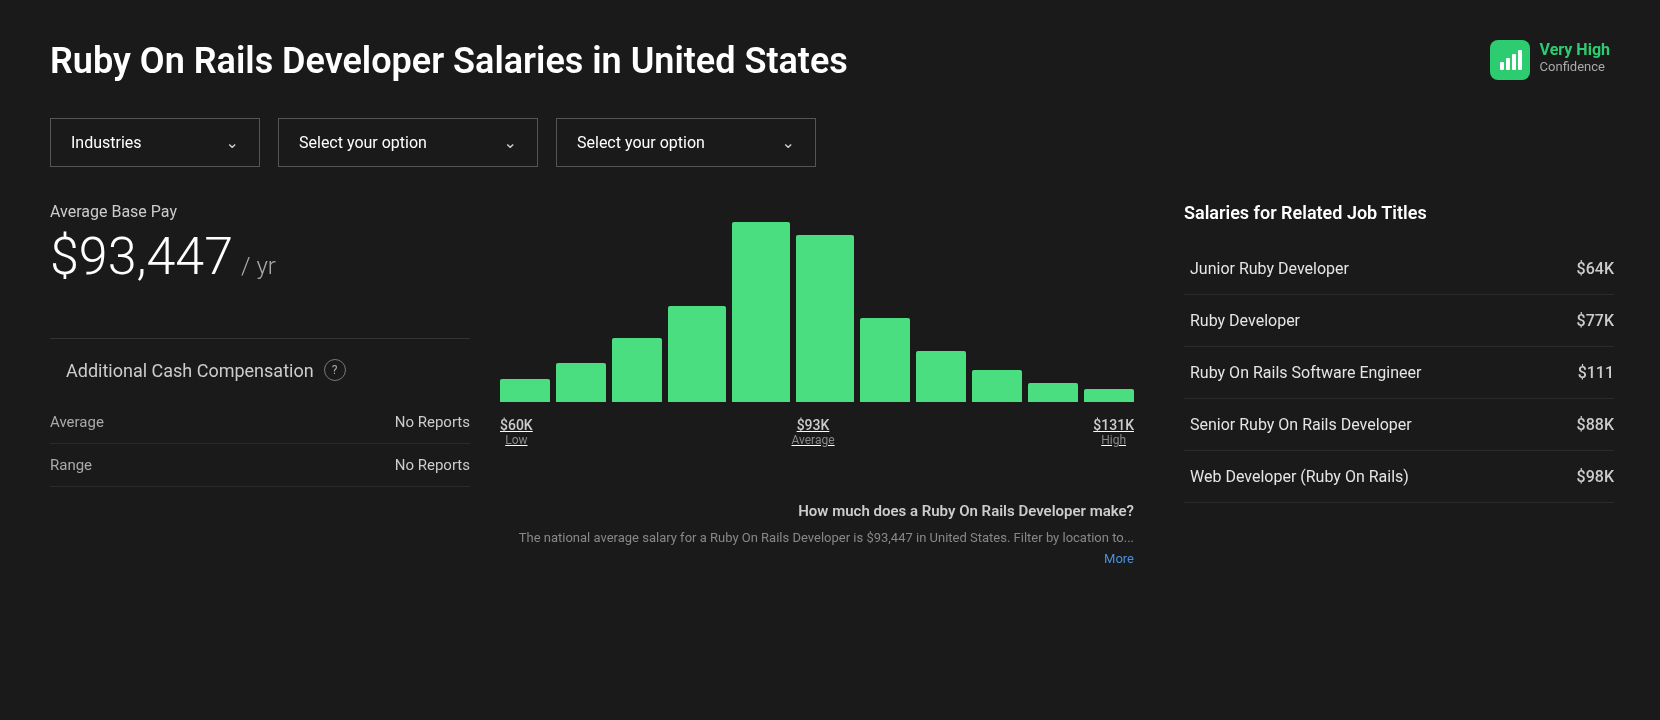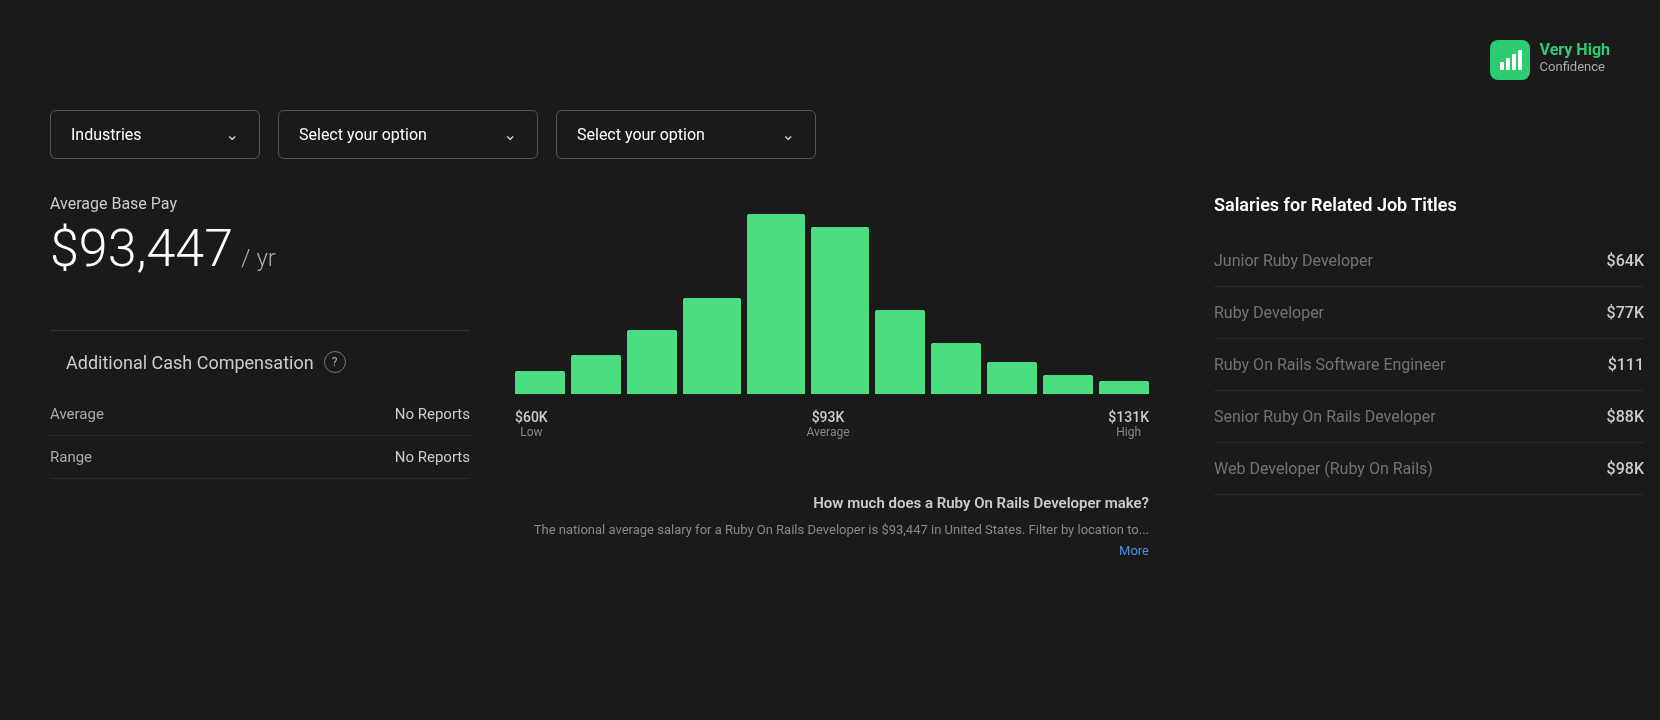--- a/index.html
+++ b/index.html
@@ -74,21 +74,21 @@
 
     .filters-row {
       display: flex;
       gap: 18px;
       margin-bottom: 35px;
     }
 
     .filter-select {
       background-color: transparent;
       border: 1px solid #555555;
-      border-radius: 6px;
+      border-radius: 0;
       color: #ffffff;
       padding: 14px 20px;
       font-size: 16px;
       cursor: pointer;
       display: flex;
       align-items: center;
       justify-content: space-between;
       gap: 40px;
       min-width: 200px;
     }
@@ -103,21 +103,21 @@
       gap: 24px;
     }
 
     .chevron-icon {
       font-size: 16px;
       color: #cccccc;
     }
 
     .main-content {
       display: flex;
-      gap: 15px;
+      gap: 0;
     }
 
     .left-panel {
       width: 420px;
       flex-shrink: 0;
     }
 
     .avg-base-pay-label {
       font-size: 16px;
       color: #cccccc;
@@ -219,20 +219,21 @@
       display: flex;
       justify-content: space-between;
       width: 100%;
       padding: 0 0;
     }
 
     .chart-label-group {
       display: flex;
       flex-direction: column;
       align-items: center;
+      text-decoration: underline;
     }
 
     .chart-label-value {
       font-size: 14px;
       color: #cccccc;
       font-weight: 500;
     }
 
     .chart-label-desc {
       font-size: 12px;
@@ -282,37 +283,39 @@
       align-items: center;
       padding: 16px 0;
       border-bottom: 1px solid #2a2a2a;
     }
 
     .related-job:first-of-type {
       border-top: none;
     }
 
     .job-title-link {
-      color: #737373;
+      color: #e5e5e5;
       font-size: 16px;
       cursor: pointer;
       text-decoration: none;
+      margin-left: 6px;
     }
 
     .job-salary {
       color: #cccccc;
       font-size: 16px;
       font-weight: 500;
     }
   </style>
 </head>
 <body>
 
 <div class="header-section">
   <div class="title-block">
+    <h1 class="page-title">Ruby On Rails Developer Salaries in United States</h1>
   </div>
   <div class="confidence-badge">
     <div class="confidence-icon">
       <svg viewBox="0 0 24 24" fill="white">
         <rect x="2" y="14" width="4" height="8" rx="1"></rect>
         <rect x="8" y="10" width="4" height="12" rx="1"></rect>
         <rect x="14" y="6" width="4" height="16" rx="1"></rect>
         <rect x="20" y="2" width="4" height="20" rx="1"></rect>
       </svg>
     </div>

